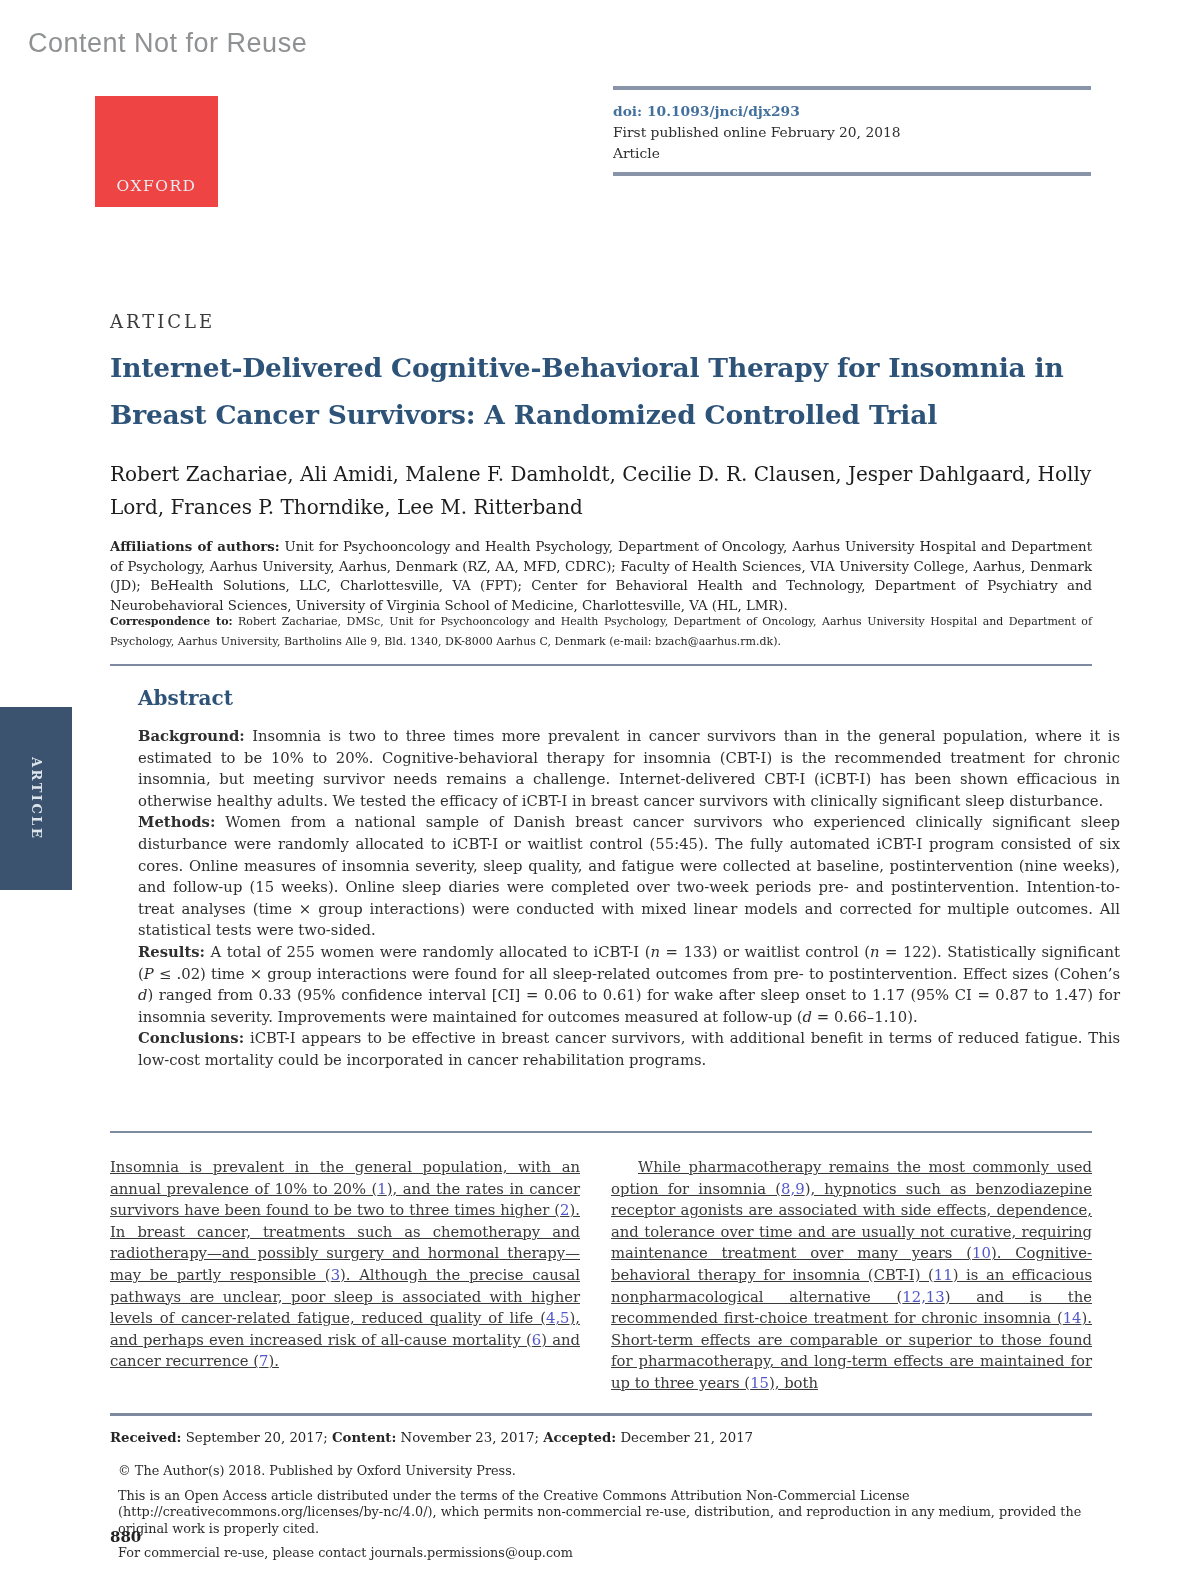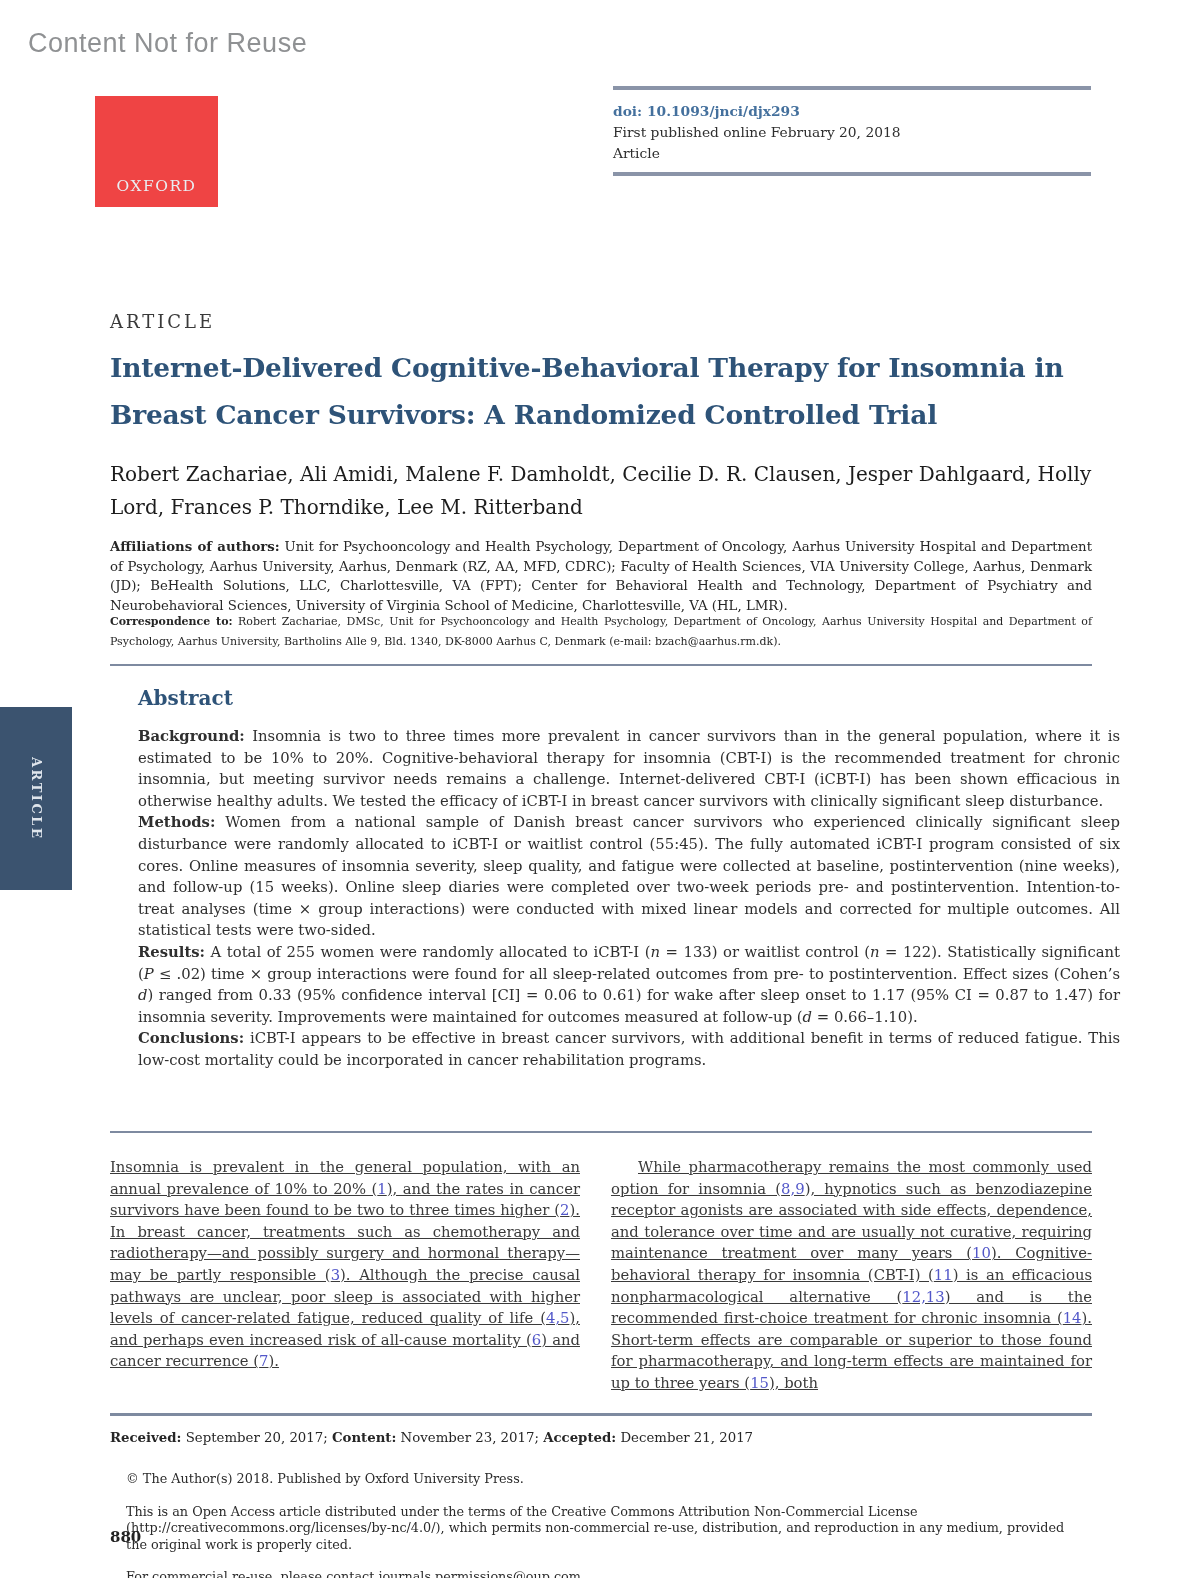--- a/index.html
+++ b/index.html
@@ -33,21 +33,21 @@
   .side-tab span{writing-mode:vertical-rl;font-size:13px;letter-spacing:2.5px;color:#dfe5ec;font-weight:bold;}
   .cols-rule{left:110px;top:1131px;width:982px;}
   .col{top:1156px;}
   .col p{margin:0;font-size:14.8px;line-height:21.6px;color:#3a3a3a;text-align:justify;hyphens:auto;text-decoration:underline;}
   .col.left{left:110px;width:470px;}
   .col.right{left:611px;width:481px;}
   .indent{text-indent:27px;}
   .footer-rule{left:110px;top:1413px;width:982px;height:3px;}
   .received{left:110px;top:1430px;width:982px;font-size:13.3px;color:#262626;margin:0;}
   .copyright{left:110px;top:1455px;width:982px;}
-  .copyright p{margin:16px;font-size:12.8px;line-height:16.5px;color:#2b2b2b;}
+  .copyright p{margin:8px;font-size:12.8px;line-height:16.5px;color:#2b2b2b;}
   .copyright p:first-child{margin-bottom:3px;}
   .pageno{left:110px;top:1528px;width:982px;text-align:left;font-weight:bold;font-size:15px;color:#222;}
 </style>
 </head>
 <body>
 
 <div>
 
   <div class="abs watermark">Content Not for Reuse</div>
 

